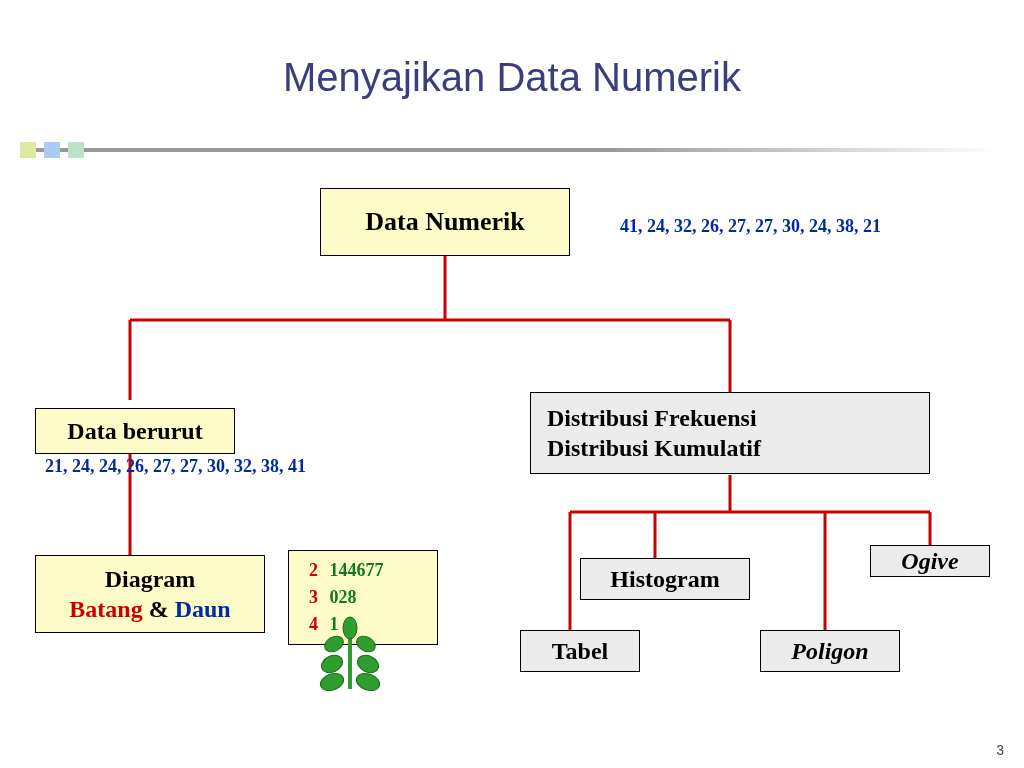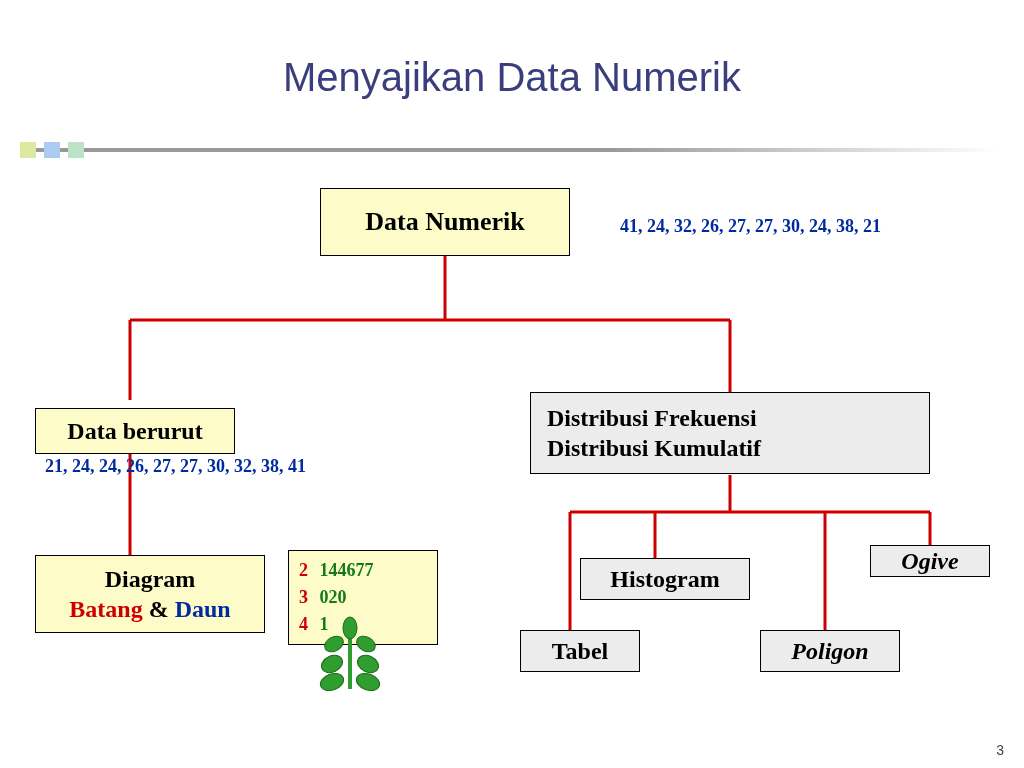--- a/index.html
+++ b/index.html
@@ -58,21 +58,21 @@
       position: absolute;
       font-weight: bold;
       font-size: 18px;
     }
     .red { color: #cc0000; }
     .navy { color: #002ba0; }
     .stemleaf {
       position: absolute;
       background: #fdfcc9;
       border: 1px solid #000;
-      padding: 6px 10px;
+      padding: 6px 20px;
       font-size: 18px;
       font-weight: bold;
       line-height: 1.5;
     }
     .stemleaf .stem { color: #cc0000; display: inline-block; width: 16px; }
     .stemleaf .leaf { color: #117a1a; }
     .plant {
       position: absolute;
       color: #2a8a2a;
     }
@@ -136,21 +136,21 @@
 
 <div class="box yellow multi" style="left:35px; top:555px; width:230px; height:78px; align-items:center;">
   <span class="lbl-sm">Diagram</span>
   <span class="lbl-sm">
     <span class="red">Batang</span><span> &amp; </span><span class="navy">Daun</span>
   </span>
 </div>
 
 <div class="stemleaf" style="left:288px; top:550px; width:150px;">
   <div><span class="stem">2</span> <span class="leaf">144677</span></div>
-  <div><span class="stem">3</span> <span class="leaf">020</span></div>
+  <div><span class="stem">3</span> <span class="leaf">028</span></div>
   <div><span class="stem">4</span> <span class="leaf">1</span></div>
 </div>
 
 <div class="plant" style="left:310px; top:614px;">
   <svg width="80" height="80" viewBox="0 0 80 80">
     <g fill="#2f9e2f" stroke="#1a6b1a" stroke-width="1">
       <rect x="38" y="20" width="4" height="55" stroke="none"></rect>
       <ellipse cx="40" cy="14" rx="7" ry="11"></ellipse>
       <ellipse cx="24" cy="30" rx="10" ry="7" transform="rotate(-30 24 30)"></ellipse>
       <ellipse cx="56" cy="30" rx="10" ry="7" transform="rotate(30 56 30)"></ellipse>

